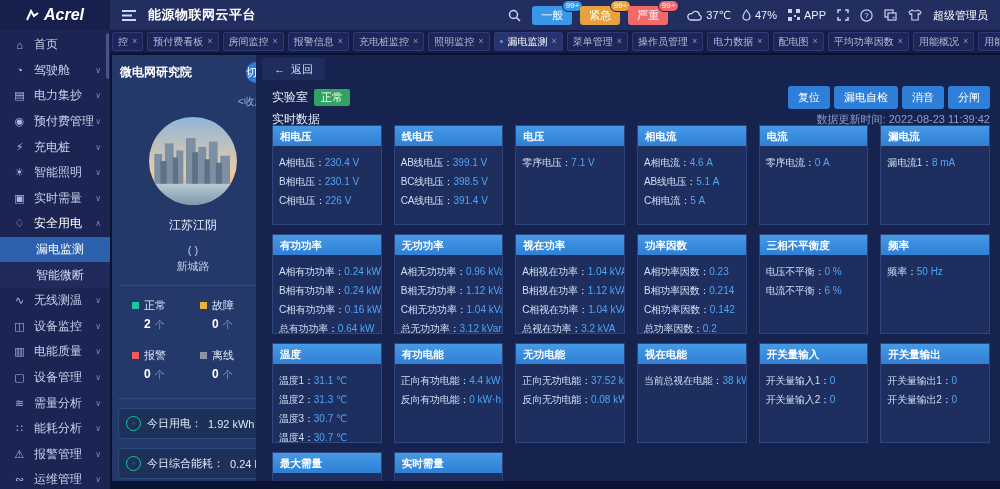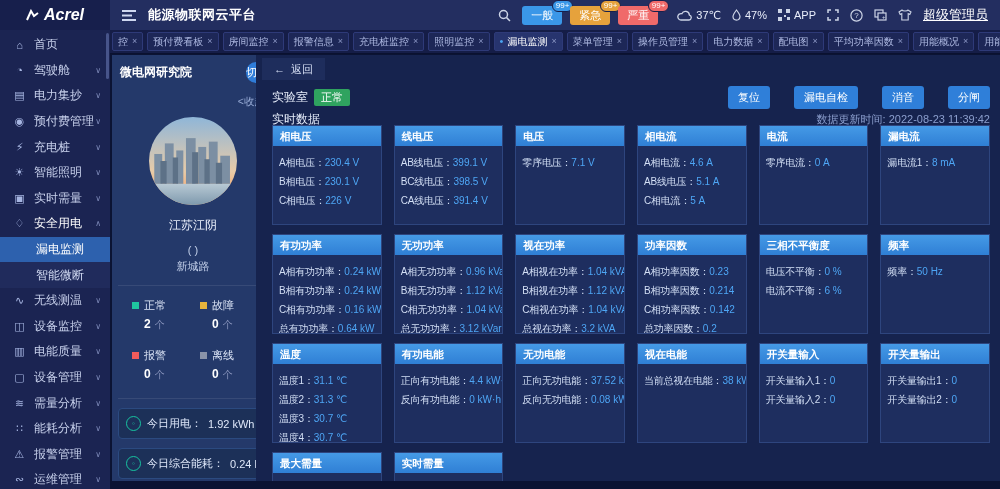--- a/index.html
+++ b/index.html
@@ -12,21 +12,21 @@
   .hd-left{display:flex;align-items:center;gap:12px;padding-left:12px;}
   .menu-ic{display:inline-flex;cursor:pointer;}
   .app-title{font-size:13px;font-weight:bold;color:#fff;letter-spacing:.5px;}
   .hd-right{margin-left:auto;display:flex;align-items:center;gap:11px;padding-right:12px;font-size:11px;color:#e8edfa;}
   .hd-ic{display:inline-flex;align-items:center;opacity:.9;cursor:pointer;}
   .hd-group{display:inline-flex;align-items:center;gap:4px;}
   .alert-wrap{position:relative;display:inline-block;margin-right:8px;}
   .alert-btn{display:inline-block;padding:2px 9px;border-radius:3px;font-size:11px;color:#fff;cursor:pointer;}
   .alert-badge{position:absolute;top:-6px;right:-11px;font-size:8px;line-height:10px;padding:0 3px;border-radius:6px;
                color:#fff;border:1px solid #171f4c;}
-  .user-name{font-size:13px;color:#fff;text-decoration:underline;}
+  .user-name{font-size:11px;color:#fff;}
   
   .tabbar{position:absolute;top:30px;left:110px;right:0;height:23px;background:#151d47;display:flex;align-items:center;
           gap:4px;padding-left:2px;overflow:hidden;border-bottom:1px solid #0a1130;z-index:4;}
   .tab{flex:0 0 auto;display:inline-flex;align-items:center;gap:4px;background:#1d2757;border:1px solid #2e3a78;
        border-radius:2px;padding:1px 5px;font-size:10px;color:#aeb9e2;height:15px;cursor:pointer;white-space:nowrap;}
   .tab.active{background:#27346e;color:#fff;}
   .tab-dot{color:#4aa3f0;font-size:11px;line-height:1;}
   .tab-close{color:#8a96c4;font-size:9px;line-height:1;}
   
   .sidebar{position:absolute;top:30px;left:0;bottom:0;width:110px;background:#1b2452;overflow:hidden;padding-top:2px;z-index:3;}
@@ -61,21 +61,21 @@
   .stat-ic{width:13px;height:13px;border-radius:50%;border:1.5px solid #17c3a0;display:inline-flex;align-items:center;
            justify-content:center;color:#17c3a0;font-size:8px;flex:0 0 auto;}
   .stat-l::after{content:"：";}
   
   .content{position:absolute;left:146px;top:2px;right:0;bottom:8px;background:#16234e;overflow:hidden;}
   .back-btn{position:absolute;top:3px;left:6px;height:22px;padding:0 12px;background:#1e2d5c;color:#d6dff4;
             font-size:11px;display:flex;align-items:center;gap:6px;border:none;cursor:pointer;}
   .status-row{position:absolute;top:30px;left:16px;right:10px;height:24px;display:flex;align-items:center;}
   .room-label{font-size:12px;color:#e8eefb;}
   .room-badge{background:#2fa35f;color:#fff;font-size:11px;padding:1px 7px;border-radius:2px;margin-left:6px;}
-  .actions{margin-left:auto;display:flex;gap:24px;}
+  .actions{margin-left:auto;display:flex;gap:4px;}
   .act-btn{background:#2f7fd9;color:#fff;border:none;border-radius:3px;font-size:11px;padding:4px 10px;cursor:pointer;}
   .data-hd{position:absolute;top:56px;left:16px;right:10px;display:flex;align-items:center;}
   .section-title{font-size:12px;color:#e6edfb;}
   .updated{margin-left:auto;font-size:11px;color:#8c9fce;}
   .cards{position:absolute;top:70px;left:16px;right:10px;bottom:0;display:grid;grid-template-columns:repeat(6,1fr);
          gap:9px 12px;grid-auto-rows:100px;overflow:hidden;}
   .card{background:#1e2e5f;border:1px solid rgba(90,130,210,.28);display:flex;flex-direction:column;overflow:hidden;}
   .card-h{height:20px;line-height:20px;background:linear-gradient(180deg,#459ae6,#2f7fd5);color:#fff;font-size:10.5px;
           font-weight:bold;padding:0 7px;flex:0 0 auto;white-space:nowrap;}
   .card-b{padding:7px 0 0 6px;flex:1;overflow:hidden;}

